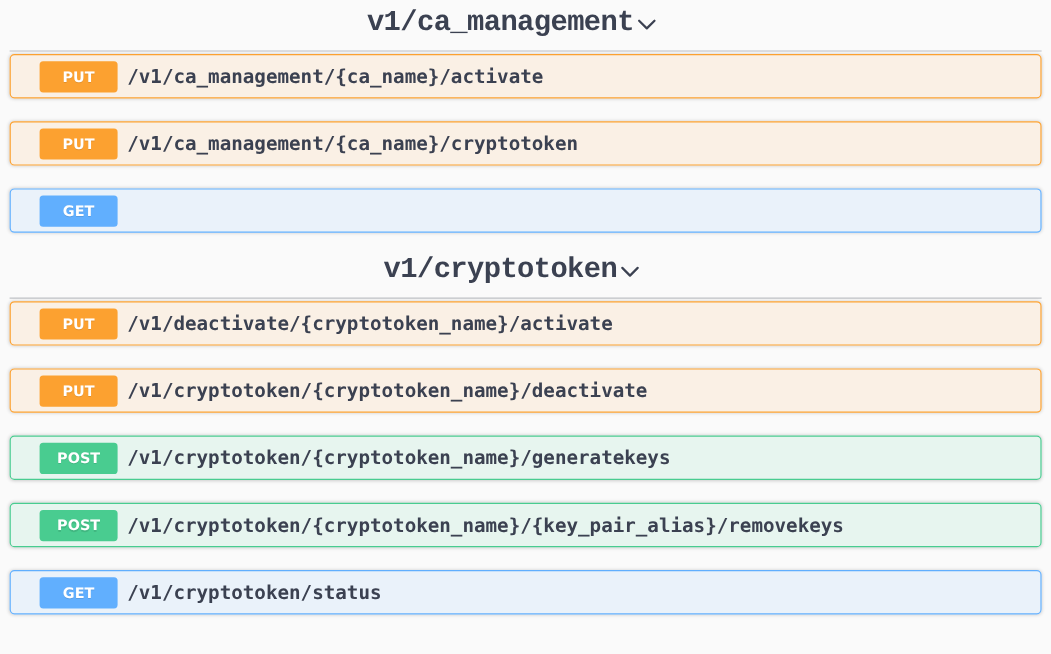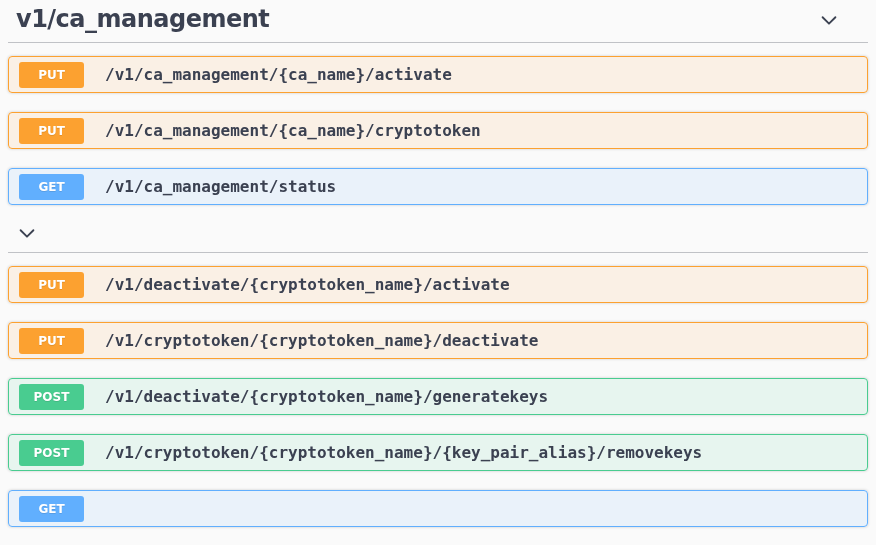--- a/index.html
+++ b/index.html
@@ -8,63 +8,64 @@
     background: #fafafa;
     font-family: "DejaVu Sans", "Liberation Sans", sans-serif;
   }
   .wrapper { padding: 0 8px; }
 
   
   .tag-section + .tag-section { margin-top: 6px; }
   .tag-header {
     display: flex;
     align-items: center;
-    justify-content: space-between;
+    justify-content: center;
     padding: 5px 28px 8px 8px;
     border-bottom: 1px solid rgba(59,65,81,.3);
-    margin-bottom: 13px;
+    margin-bottom: 2px;
     cursor: pointer;
+    font-family: Liberation Mono, monospace;
   }
   .tag-title {
     font-size: 24px;
     line-height: 29px;
     font-weight: bold;
     color: #3b4151;
     letter-spacing: -0.5px;
   }
   .chevron { display: inline-flex; align-items: center; }
   .chevron svg { display: block; }
 
   
   .opblock {
     display: flex;
     align-items: center;
     height: 37px;
     margin-bottom: 19px;
-    padding: 0 10px;
+    padding: 0 24px;
     border: 1px solid;
     border-radius: 4px;
     box-shadow: 0 0 3px rgba(0,0,0,.19);
     cursor: pointer;
   }
   .tag-section .opblock:last-child { margin-bottom: 12px; }
   .method-badge {
     display: inline-block;
     width: 65px;
     padding: 6px 0;
     border-radius: 3px;
     text-align: center;
     font-size: 12px;
     font-weight: bold;
     color: #ffffff;
     text-shadow: 0 1px 0 rgba(0,0,0,.1);
     flex: 0 0 auto;
   }
   .endpoint-path {
-    margin-left: 21px;
+    margin-left: 8px;
     font-family: "DejaVu Sans Mono", "Liberation Mono", monospace;
     font-weight: bold;
     font-size: 16px;
     color: #3b4151;
     white-space: nowrap;
   }
 </style>
 </head>
 <body>
 
@@ -84,52 +85,53 @@
     <span class="endpoint-path">/v1/ca_management/{ca_name}/activate</span>
   </div>
 
   <div class="opblock" style="border-color: rgb(252, 161, 48); background: rgba(252, 161, 48, 0.1);">
     <span class="method-badge" style="background: rgb(252, 161, 48);">PUT</span>
     <span class="endpoint-path">/v1/ca_management/{ca_name}/cryptotoken</span>
   </div>
 
   <div class="opblock" style="border-color: rgb(97, 175, 254); background: rgba(97, 175, 254, 0.1);">
     <span class="method-badge" style="background: rgb(97, 175, 254);">GET</span>
-    <span class="endpoint-path">/v1/ca_management/status</span>
   </div>
 </div>
   </section>
 
   <section class="tag-section">
     <div class="tag-header">
+      <h3 class="tag-title">v1/cryptotoken</h3>
       <span class="chevron">
         <svg width="22" height="22" viewBox="0 0 24 24" fill="none" stroke="#3b4151" stroke-width="2" stroke-linecap="round" stroke-linejoin="round">
             <path d="M5 9l7 7 7-7"></path>
           </svg>
       </span>
     </div>
     <div class="endpoints">
   <div class="opblock" style="border-color: rgb(252, 161, 48); background: rgba(252, 161, 48, 0.1);">
     <span class="method-badge" style="background: rgb(252, 161, 48);">PUT</span>
     <span class="endpoint-path">/v1/deactivate/{cryptotoken_name}/activate</span>
   </div>
 
   <div class="opblock" style="border-color: rgb(252, 161, 48); background: rgba(252, 161, 48, 0.1);">
     <span class="method-badge" style="background: rgb(252, 161, 48);">PUT</span>
     <span class="endpoint-path">/v1/cryptotoken/{cryptotoken_name}/deactivate</span>
   </div>
 
   <div class="opblock" style="border-color: rgb(73, 204, 144); background: rgba(73, 204, 144, 0.1);">
     <span class="method-badge" style="background: rgb(73, 204, 144);">POST</span>
-    <span class="endpoint-path">/v1/deactivate/{cryptotoken_name}/generatekeys</span>
+    <span class="endpoint-path">/v1/cryptotoken/{cryptotoken_name}/generatekeys</span>
   </div>
 
   <div class="opblock" style="border-color: rgb(73, 204, 144); background: rgba(73, 204, 144, 0.1);">
     <span class="method-badge" style="background: rgb(73, 204, 144);">POST</span>
     <span class="endpoint-path">/v1/cryptotoken/{cryptotoken_name}/{key_pair_alias}/removekeys</span>
   </div>
 
   <div class="opblock" style="border-color: rgb(97, 175, 254); background: rgba(97, 175, 254, 0.1);">
     <span class="method-badge" style="background: rgb(97, 175, 254);">GET</span>
+    <span class="endpoint-path">/v1/cryptotoken/status</span>
   </div>
 </div>
   </section>
 </div>
 
 </body></html>

